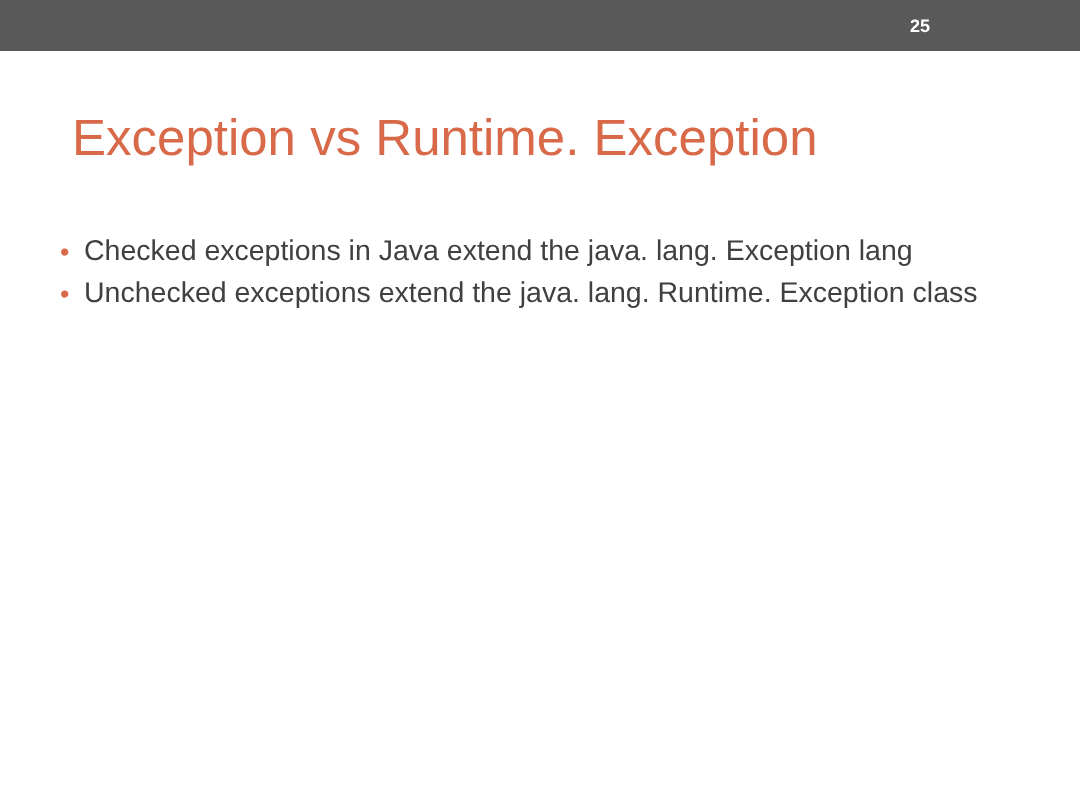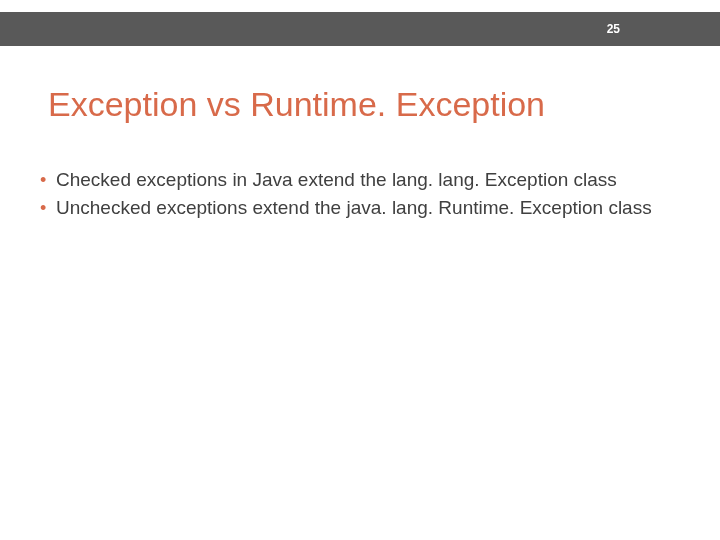--- a/index.html
+++ b/index.html
@@ -15,21 +15,20 @@
     width: 720px;
     height: 540px;
     position: relative;
     box-sizing: border-box;
   }
   .topbar {
     width: 100%;
     height: 34px;
     background: #595959;
     position: relative;
-    margin-top: 12px;
   }
   .page-number {
     position: absolute;
     top: 10px;
     right: 100px;
     color: #ffffff;
     font-size: 12px;
     font-weight: bold;
   }
   .title {
@@ -71,21 +70,21 @@
   <div class="topbar">
     <span class="page-number">25</span>
   </div>
 
   <h1 class="title">Exception vs Runtime. Exception</h1>
 
   <div class="body">
 
     <div class="bullet-item">
       <span class="bullet-dot">•</span>
-      <span class="bullet-text">Checked exceptions in Java extend the lang. lang. Exception class</span>
+      <span class="bullet-text">Checked exceptions in Java extend the java. lang. Exception lang</span>
     </div>
 
     <div class="bullet-item">
       <span class="bullet-dot">•</span>
       <span class="bullet-text">Unchecked exceptions extend the java. lang. Runtime. Exception class</span>
     </div>
 
   </div>
 
 </div>

